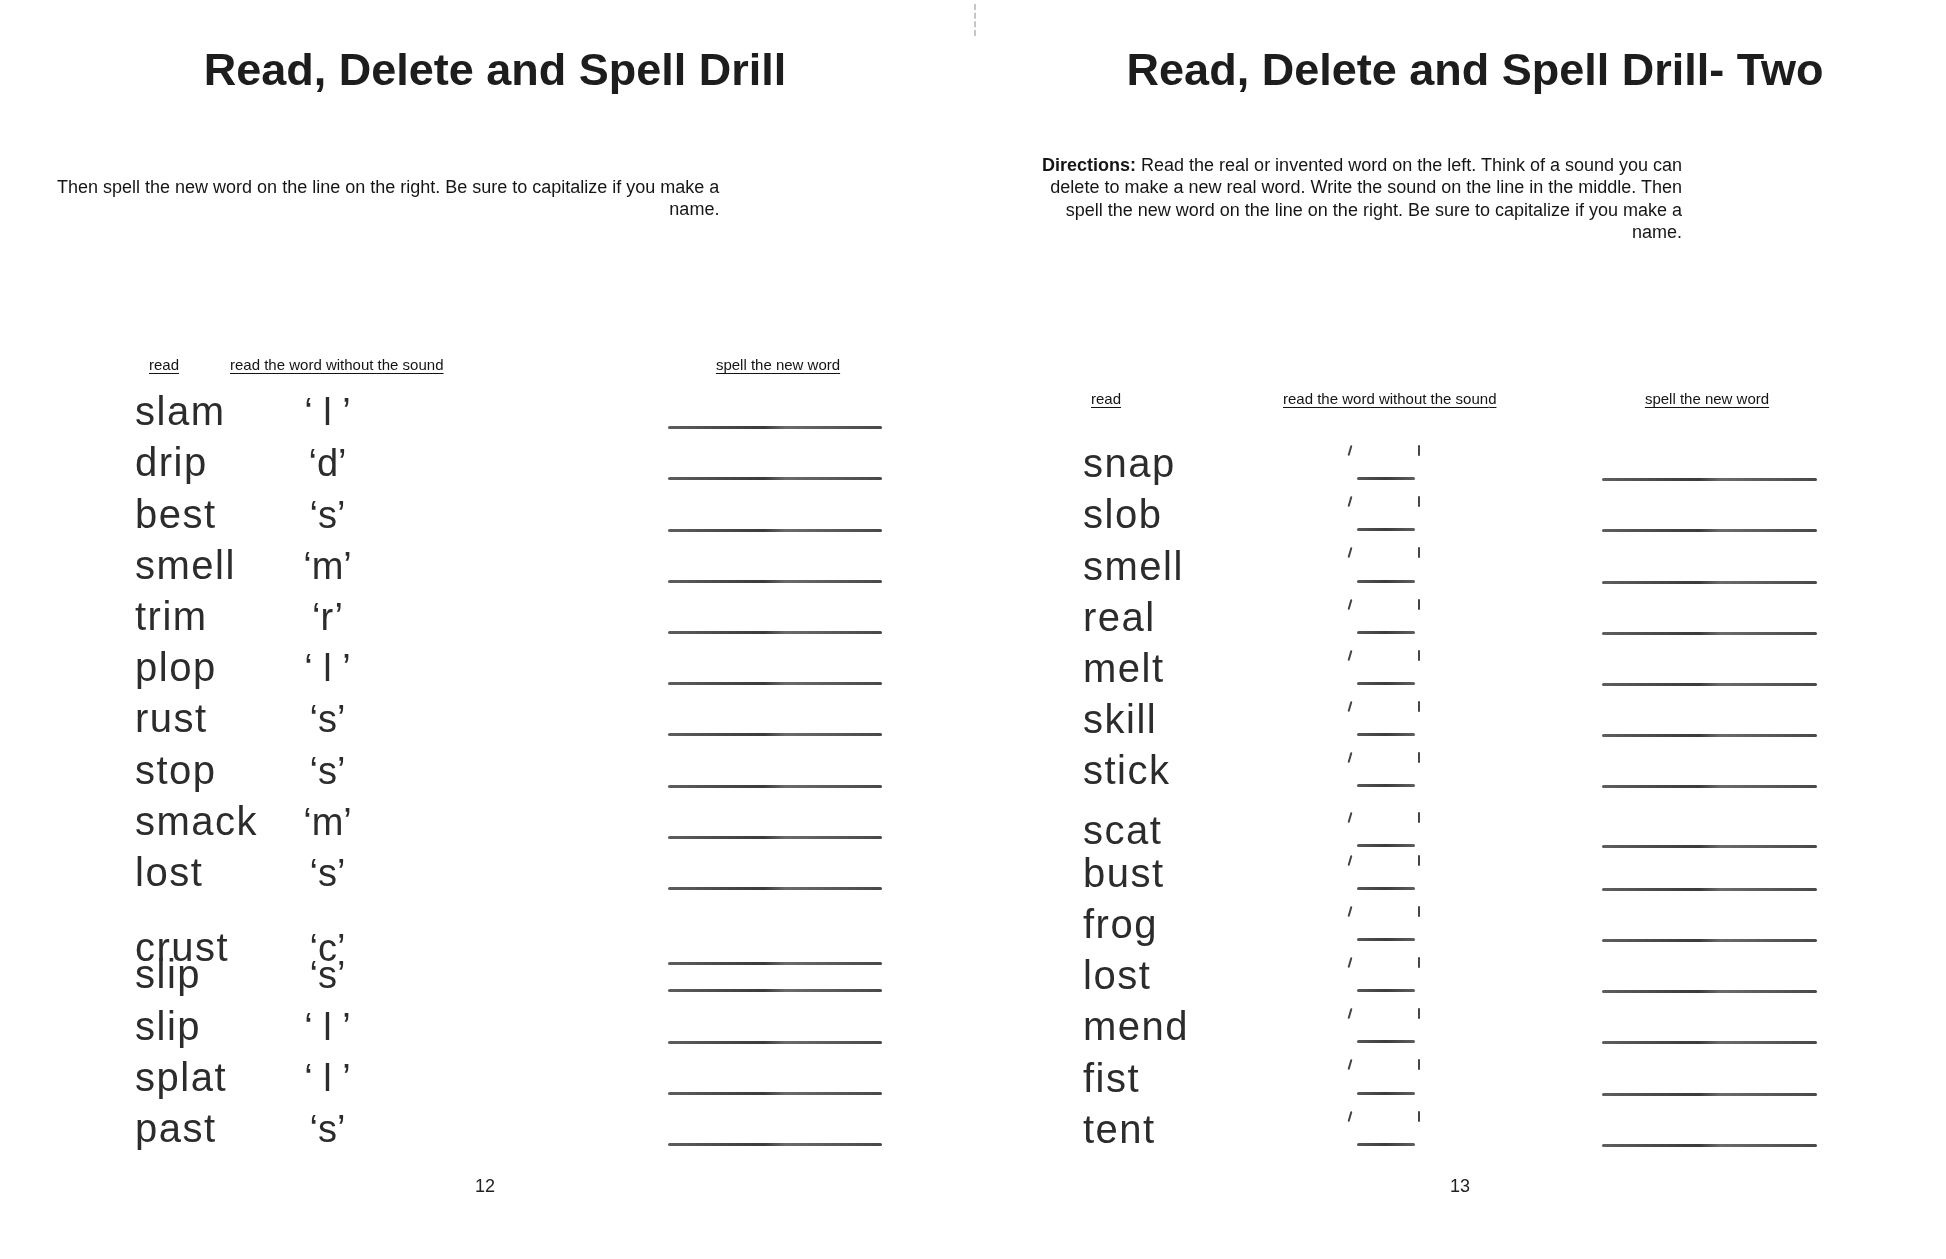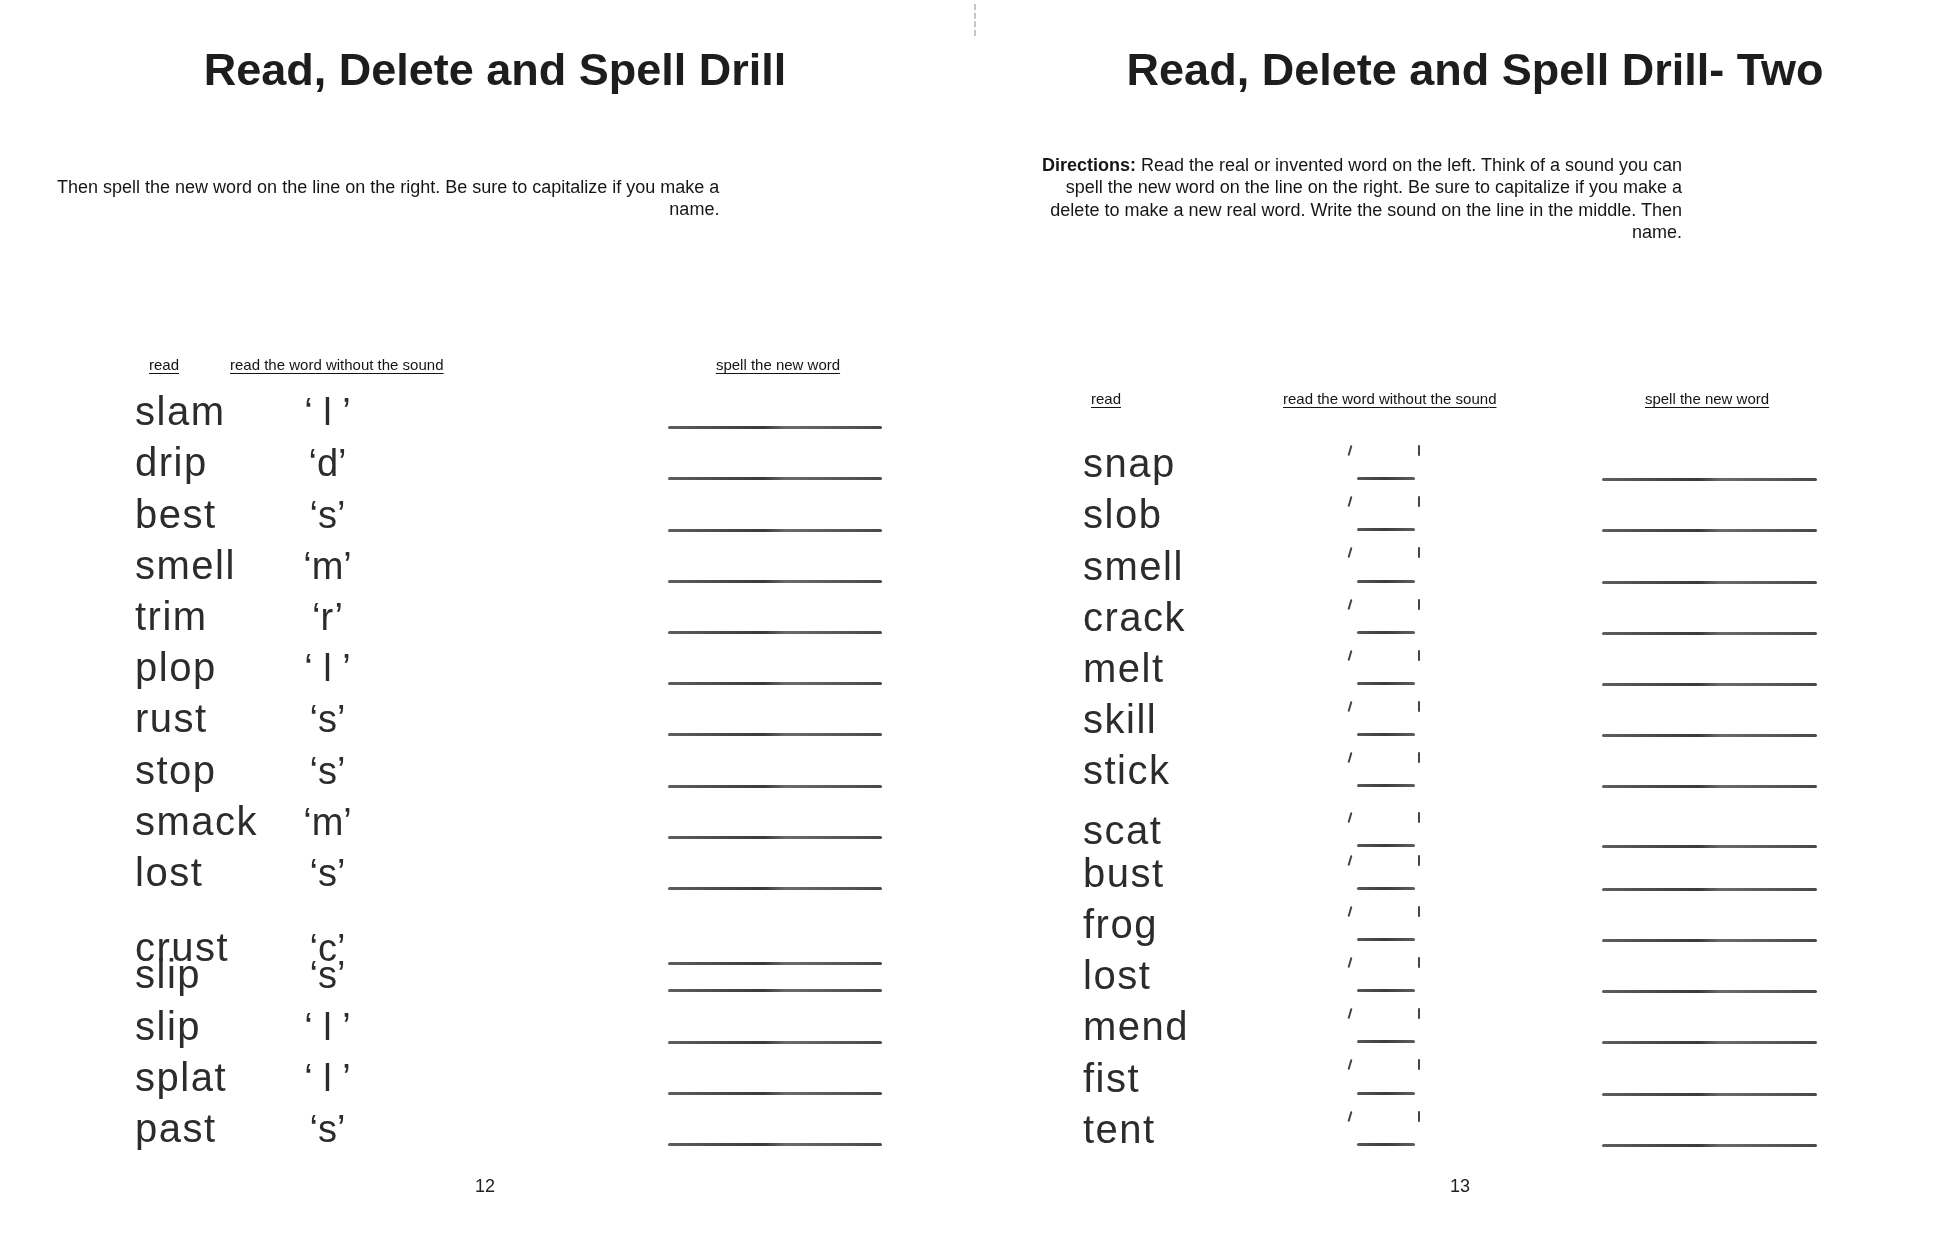--- a/index.html
+++ b/index.html
@@ -146,22 +146,22 @@
         <div class="wline lline"></div>
       </div>
     </div>
 
   <div class="pagenum" id="lpn">12</div>
 
   <div class="title" id="rtitle">Read, Delete and Spell Drill- Two</div>
 
   <div class="directions" id="rdir">
     <div class="dir-line"><span class="dir-label">Directions:</span> <span>Read the real or invented word on the left. Think of a sound you can</span></div>
+    <div class="dir-line">delete to make a new real word. Write the sound on the line in the middle. Then</div>
     <div class="dir-line">spell the new word on the line on the right. Be sure to capitalize if you make a</div>
-    <div class="dir-line">delete to make a new real word. Write the sound on the line in the middle. Then</div>
     <div class="dir-line">name.</div>
   </div>
 
   <div class="colhead" id="rh-read">read</div>
   <div class="colhead" id="rh-mid">read the word without the sound</div>
   <div id="stray-dot">.</div>
   <div class="colhead" id="rh-spell">spell the new word</div>
 
   <div id="right-rows">
       <div class="row" style="top: 430px;">
@@ -185,21 +185,21 @@
       <div class="row" style="top: 532.4px;">
         <div class="word rword">smell</div>
         <div class="mid">
           <div class="qmark open"></div>
           <div class="qmark close"></div>
           <div class="mid-line"></div>
         </div>
         <div class="wline rline"></div>
       </div>
       <div class="row" style="top: 583.6px;">
-        <div class="word rword">crack</div>
+        <div class="word rword">real</div>
         <div class="mid">
           <div class="qmark open"></div>
           <div class="qmark close"></div>
           <div class="mid-line"></div>
         </div>
         <div class="wline rline"></div>
       </div>
       <div class="row" style="top: 634.8px;">
         <div class="word rword">melt</div>
         <div class="mid">

